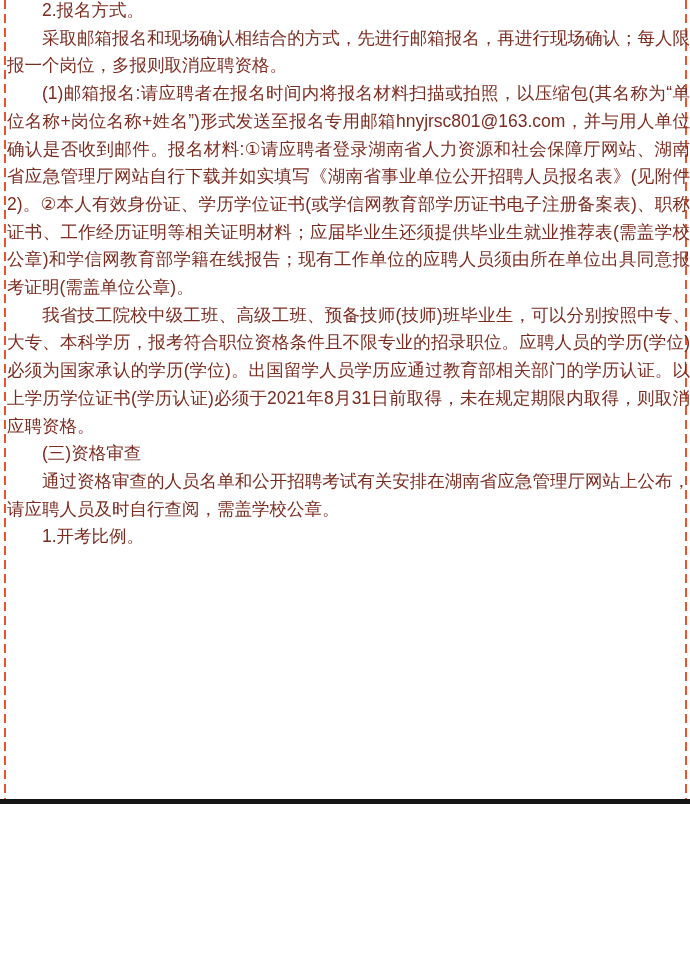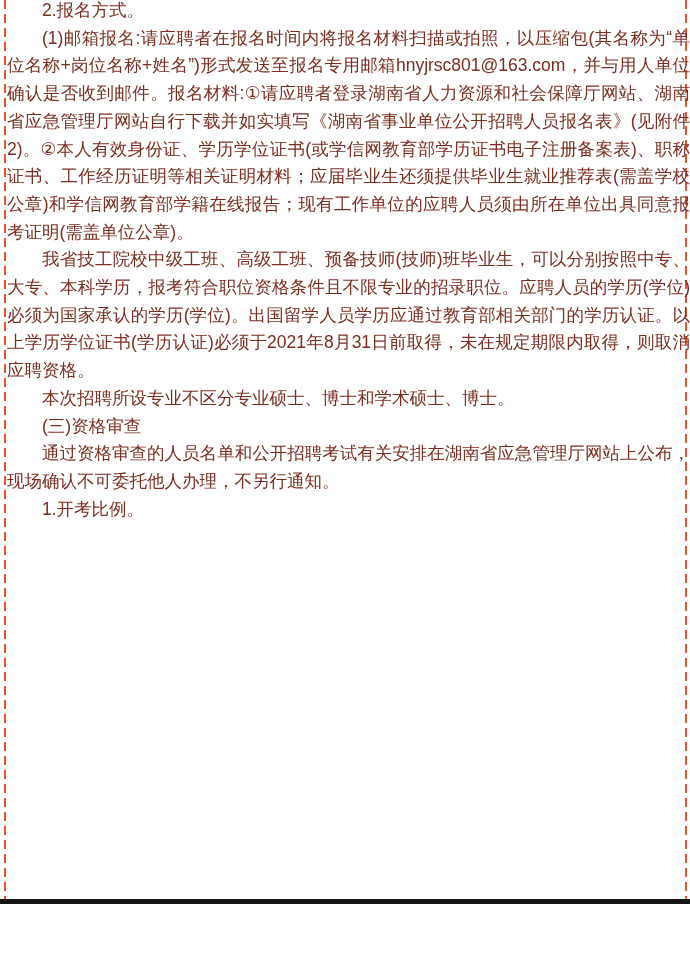--- a/index.html
+++ b/index.html
@@ -11,21 +11,21 @@
   html,body{margin:0;padding:0;}
   body{
     width:690px;height:975px;
     background:var(--bg);
     overflow:hidden;
     position:relative;
     font-family:"Liberation Sans","DejaVu Sans",sans-serif;
   }
   .page{
     position:absolute;left:0;top:0;
-    width:690px;height:904px;
+    width:690px;height:804px;
     background:var(--bg);
   }
   .dash{
     position:absolute;top:0;bottom:0;width:2px;
     background:repeating-linear-gradient(to bottom,var(--border-color) 0 9px,transparent 9px 14px);
   }
   .dash.left{left:4px;}
   .dash.right{right:3px;}
   .content{
     position:absolute;left:7px;right:0;top:-3px;
@@ -44,21 +44,21 @@
   }
 </style>
 </head>
 <body>
 
 <div class="page">
   <div class="dash left"></div>
   <div class="dash right"></div>
   <div class="content">
       <p class="para">2.报名方式。</p>
+      <p class="para">采取邮箱报名和现场确认相结合的方式，先进行邮箱报名，再进行现场确认；每人限报一个岗位，多报则取消应聘资格。</p>
       <p class="para">(1)邮箱报名:请应聘者在报名时间内将报名材料扫描或拍照，以压缩包(其名称为“单位名称+岗位名称+姓名”)形式发送至报名专用邮箱hnyjrsc801@163.com，并与用人单位确认是否收到邮件。报名材料:①请应聘者登录湖南省人力资源和社会保障厅网站、湖南省应急管理厅网站自行下载并如实填写《湖南省事业单位公开招聘人员报名表》(见附件2)。②本人有效身份证、学历学位证书(或学信网教育部学历证书电子注册备案表)、职称证书、工作经历证明等相关证明材料；应届毕业生还须提供毕业生就业推荐表(需盖学校公章)和学信网教育部学籍在线报告；现有工作单位的应聘人员须由所在单位出具同意报考证明(需盖单位公章)。</p>
       <p class="para">我省技工院校中级工班、高级工班、预备技师(技师)班毕业生，可以分别按照中专、大专、本科学历，报考符合职位资格条件且不限专业的招录职位。应聘人员的学历(学位)必须为国家承认的学历(学位)。出国留学人员学历应通过教育部相关部门的学历认证。以上学历学位证书(学历认证)必须于2021年8月31日前取得，未在规定期限内取得，则取消应聘资格。</p>
-      <p class="para">本次招聘所设专业不区分专业硕士、博士和学术硕士、博士。</p>
       <p class="para bold">(三)资格审查</p>
-      <p class="para">通过资格审查的人员名单和公开招聘考试有关安排在湖南省应急管理厅网站上公布，现场确认不可委托他人办理，不另行通知。</p>
+      <p class="para">通过资格审查的人员名单和公开招聘考试有关安排在湖南省应急管理厅网站上公布，请应聘人员及时自行查阅，需盖学校公章。</p>
       <p class="para">1.开考比例。</p>
     </div>
   <div class="bottom-bar"></div>
 </div>
 
 </body></html>

